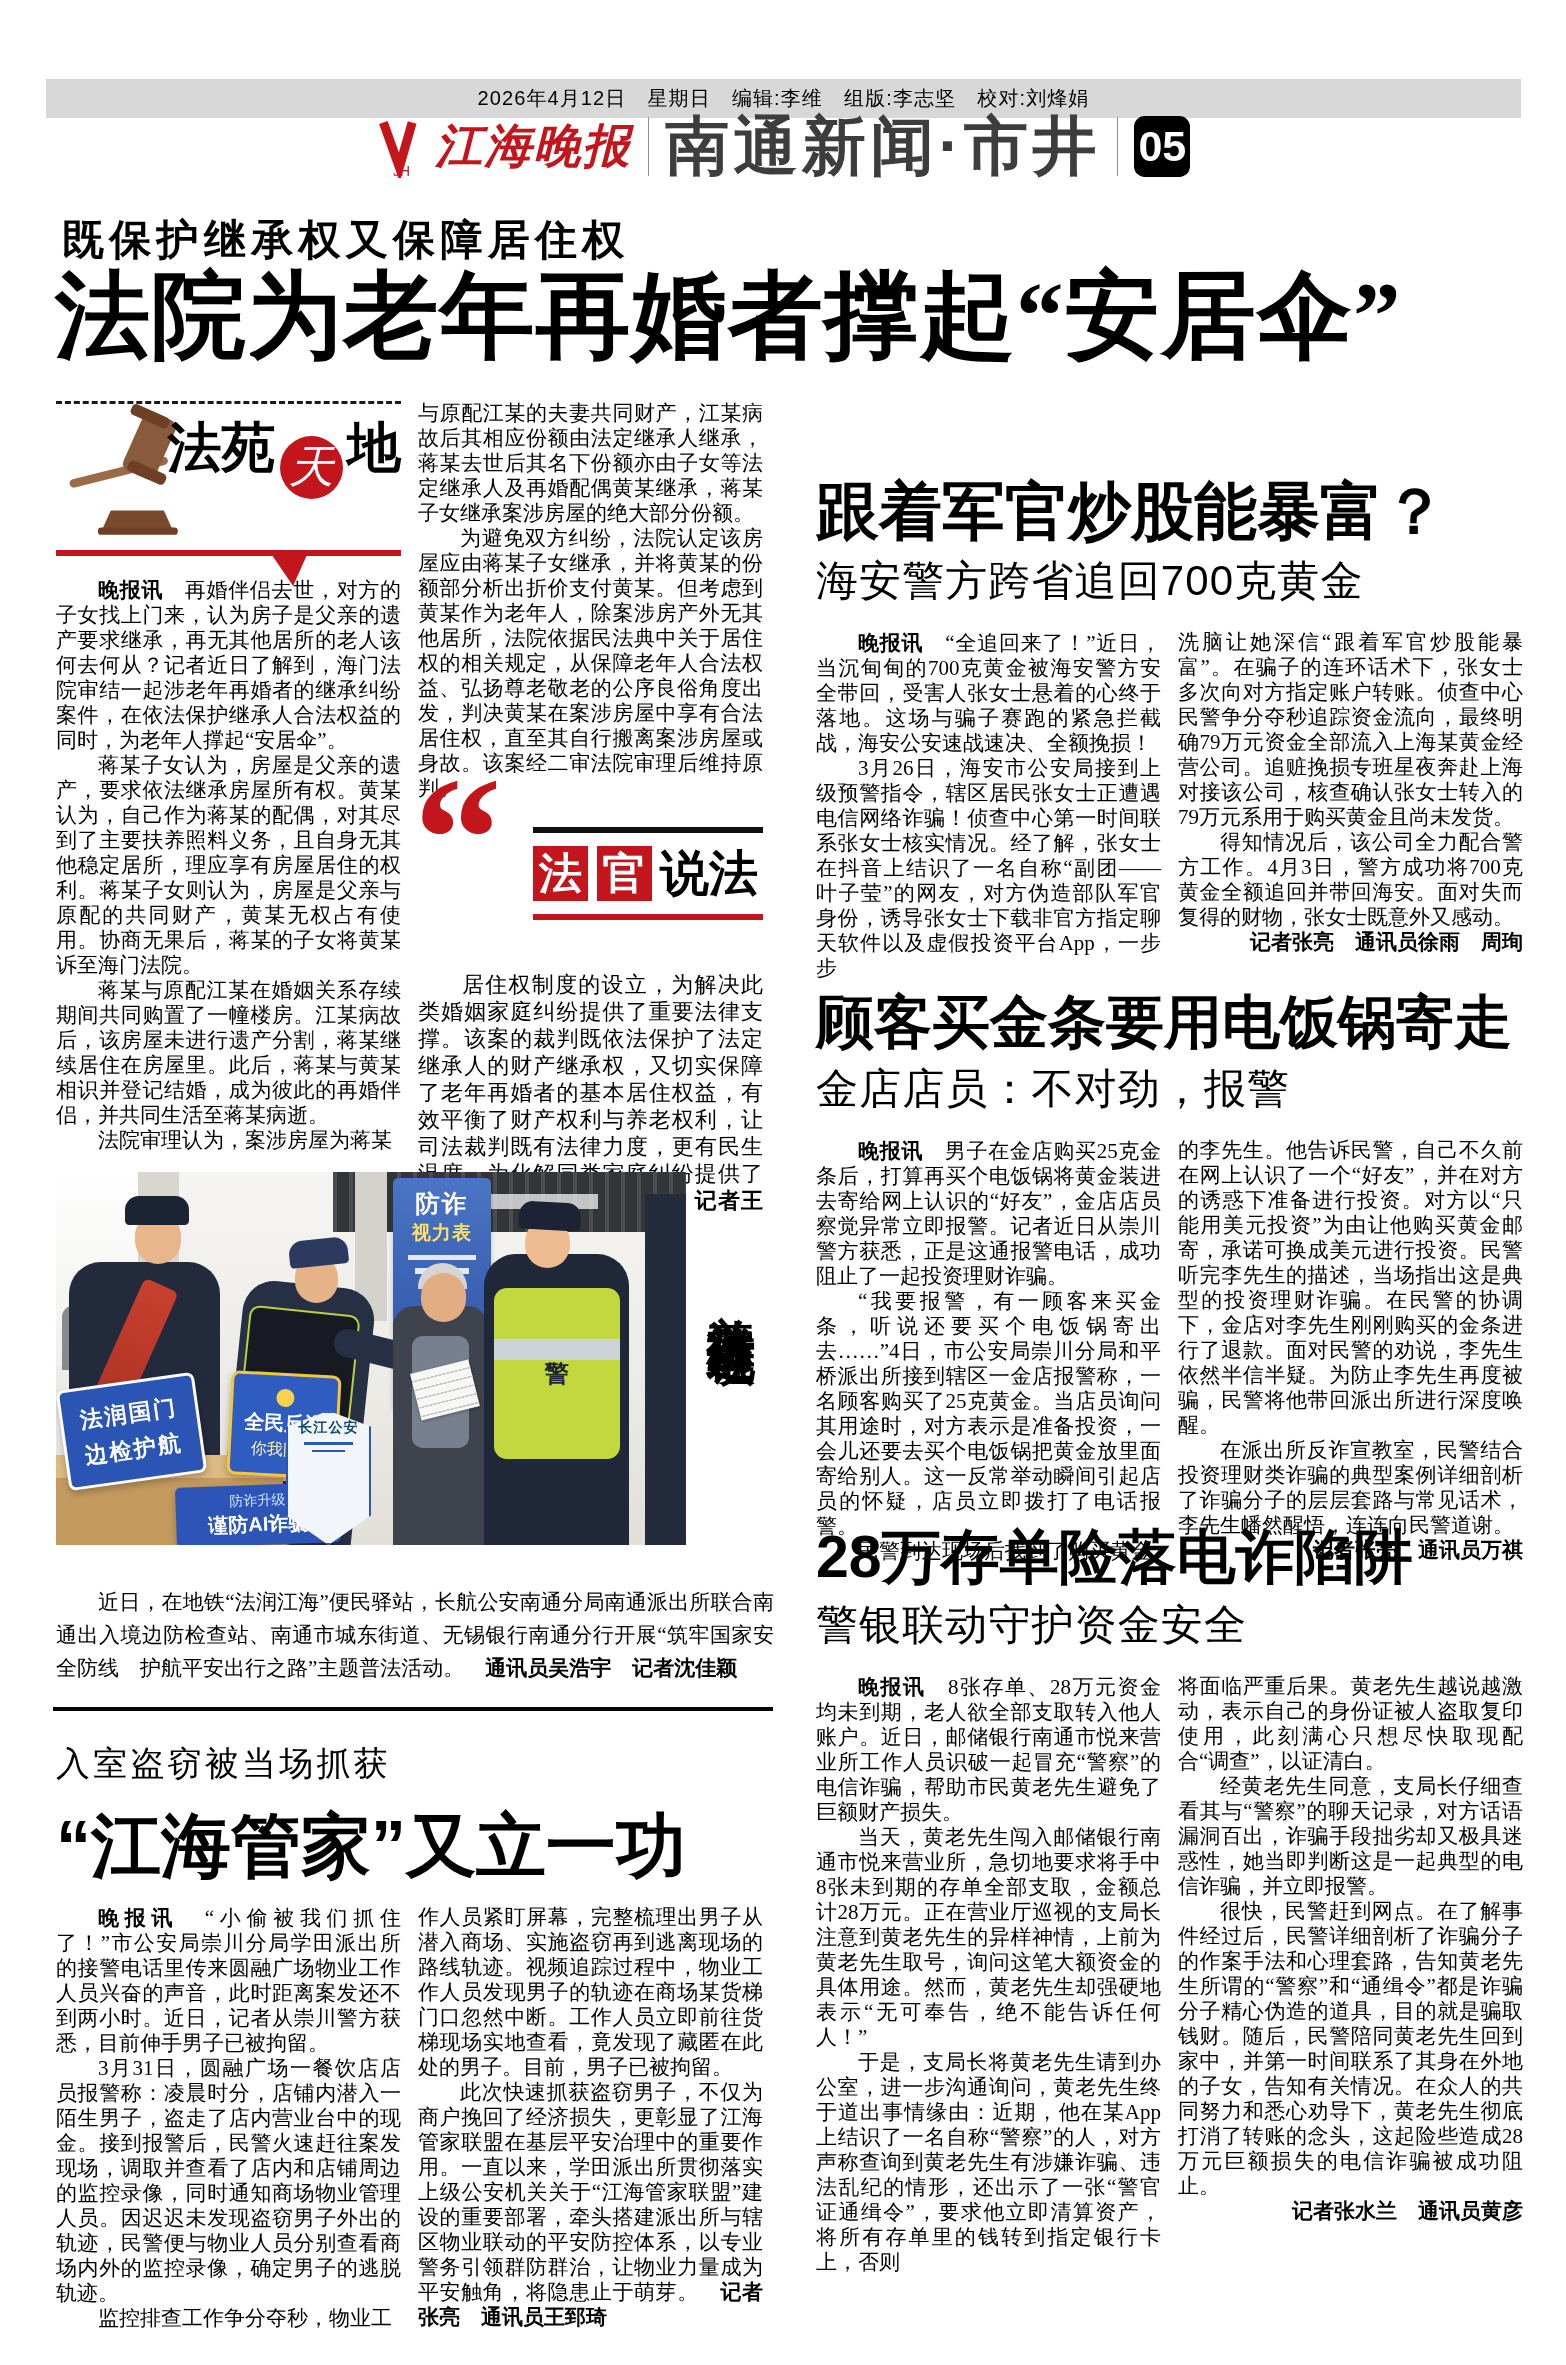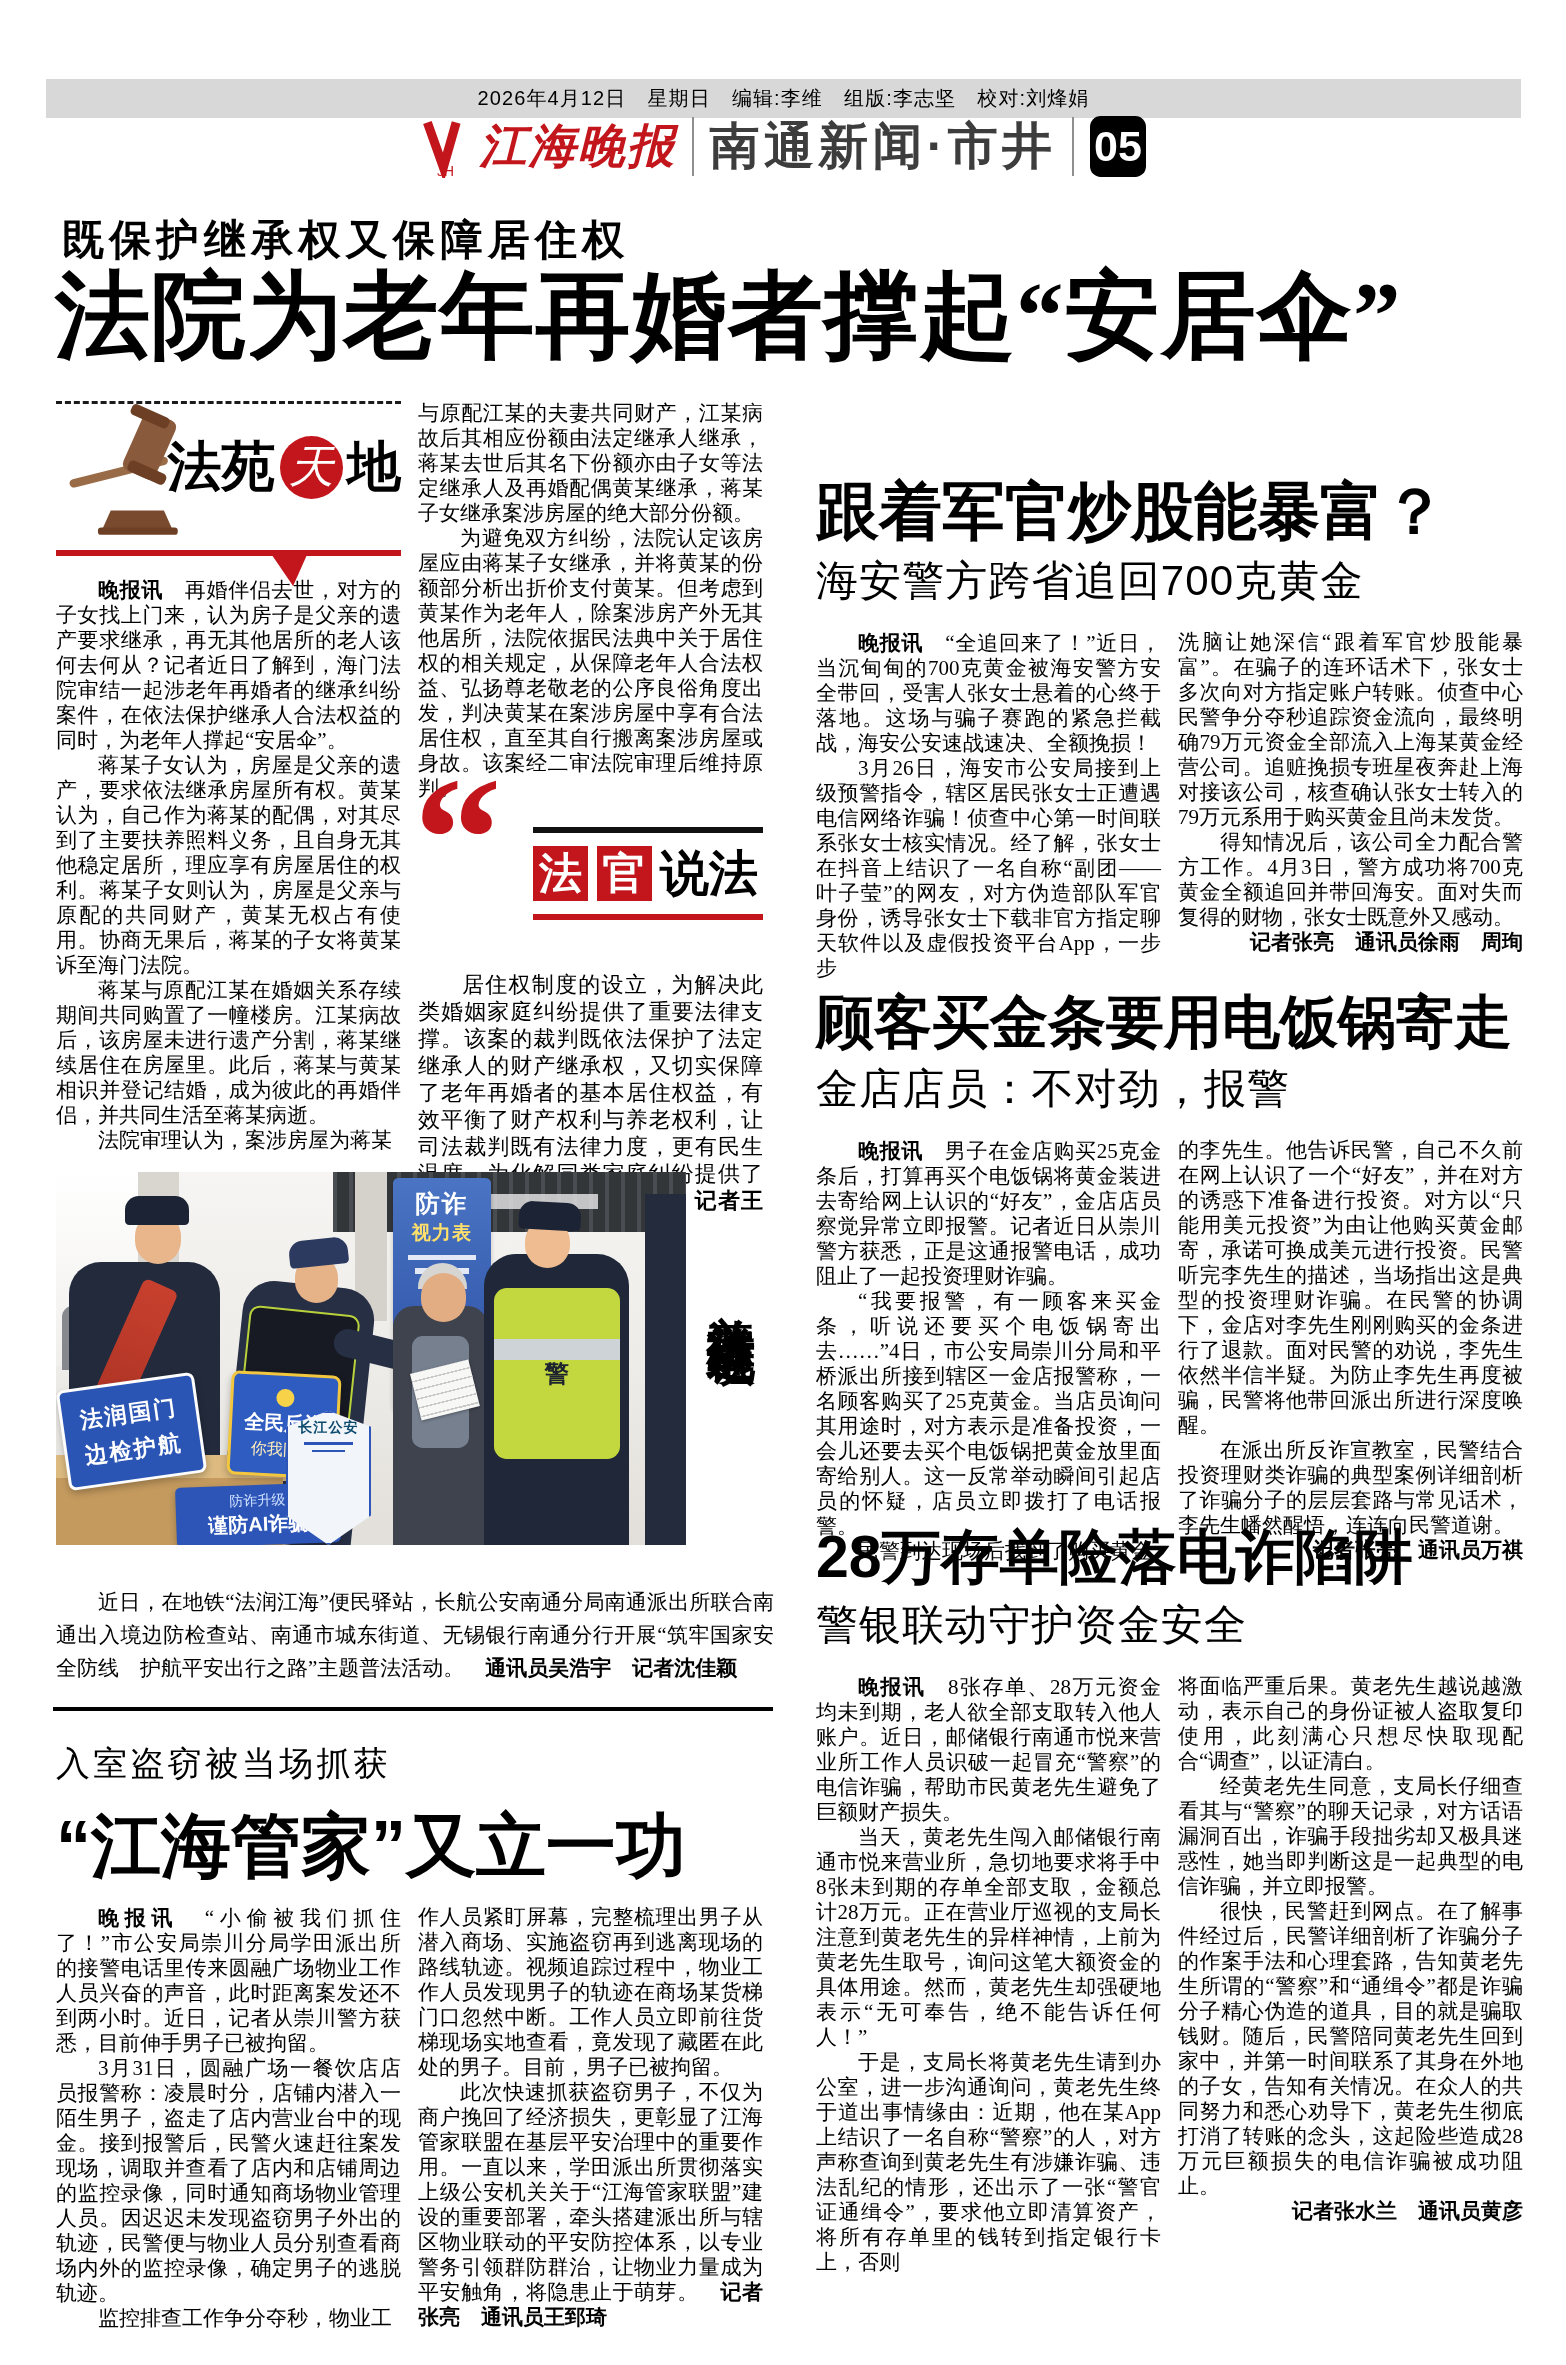--- a/index.html
+++ b/index.html
@@ -8,21 +8,21 @@
 
   
   .dateline{position:absolute;left:46px;top:79px;width:1475px;height:39px;background:#d8d8d8;
             text-align:center;line-height:39px;font-size:20px;letter-spacing:1.1px;
             font-family:"Liberation Sans","DejaVu Sans",sans-serif;}
   .masthead{position:absolute;left:0;top:112px;width:100%;height:69px;display:flex;
             align-items:center;justify-content:center;}
   .brand-logo{display:flex;align-items:flex-start;margin-right:9.6px;}
   .brand{color:#c3161c;font-size:47px;font-weight:bold;font-style:italic;letter-spacing:2.1px;}
   .m-div{width:1.6px;height:59px;background:#8f8f8f;margin:0 16px;}
-  .section-title{font-size:50px;font-weight:bold;color:#3d3d3d;letter-spacing:4.3px;
+  .section-title{font-size:64px;font-weight:bold;color:#3d3d3d;letter-spacing:4.3px;
                  font-family:"Liberation Sans","DejaVu Sans",sans-serif;}
   .page-badge{width:56px;height:61px;background:#000;border-radius:10.7px;color:#fff;
               font-size:43px;font-weight:bold;display:flex;align-items:center;justify-content:center;
               font-family:"Liberation Sans","DejaVu Sans",sans-serif;}
 
   
   .kicker{position:absolute;left:62px;top:212px;font-size:42px;font-weight:600;letter-spacing:5.3px;
           font-family:"Liberation Sans","DejaVu Sans",sans-serif;}
   .headline-main{position:absolute;left:55px;top:262px;width:1460px;font-size:95px;font-weight:bold;
                  letter-spacing:1.1px;line-height:1.15;}
@@ -36,21 +36,21 @@
   .sig{display:block;text-align:right;font-weight:bold;}
   .sig-in{font-weight:bold;}
   .art{position:absolute;}
   .art-head{font-family:"Liberation Sans","DejaVu Sans",sans-serif;font-weight:bold;line-height:1.05;}
   .art-sub{font-family:"Liberation Sans","DejaVu Sans",sans-serif;font-weight:400;margin-top:8.5px;letter-spacing:1.1px;}
 
   
   .fy-logo{position:relative;height:160px;margin-bottom:16px;}
   .fy-dash{position:absolute;top:0;left:0;right:0;border-top:3.7px dashed #1a1a1a;}
   .fy-gavel{position:absolute;left:-4.3px;top:3.2px;}
-  .fy-row{position:absolute;right:0;top:35px;display:flex;align-items:center;gap:4.3px;}
+  .fy-row{position:absolute;right:0;top:35px;display:flex;align-items:flex-start;gap:4.3px;}
   .fy-txt{font-size:54px;font-weight:bold;}
   .fy-circle{width:63px;height:63px;border-radius:50%;background:#c3161c;color:#fff;font-size:45px;
              display:flex;align-items:center;justify-content:center;font-style:italic;}
   .fy-rule{position:absolute;bottom:5.3px;left:0;right:0;height:5.3px;background:#c3161c;}
   .fy-tail{position:absolute;right:101px;bottom:-24.5px;width:0;height:0;border-left:35px solid transparent;
            border-top:31px solid #c3161c;transform:skewX(-24deg);}
 
   
   .judge-logo{position:relative;height:130px;margin:22.4px 0 18px;}
   .j-quote{position:absolute;left:-4.3px;top:-72px;font-size:176px;color:#c3161c;line-height:1;font-weight:bold;}

